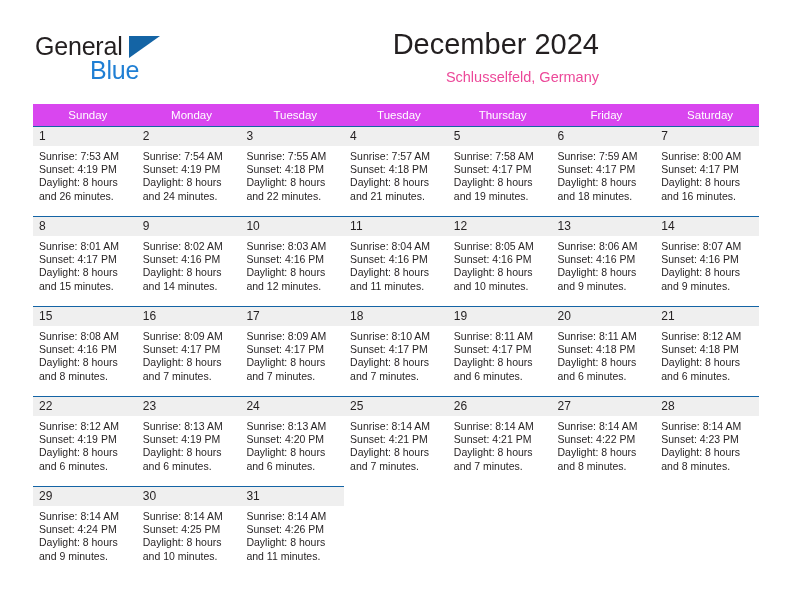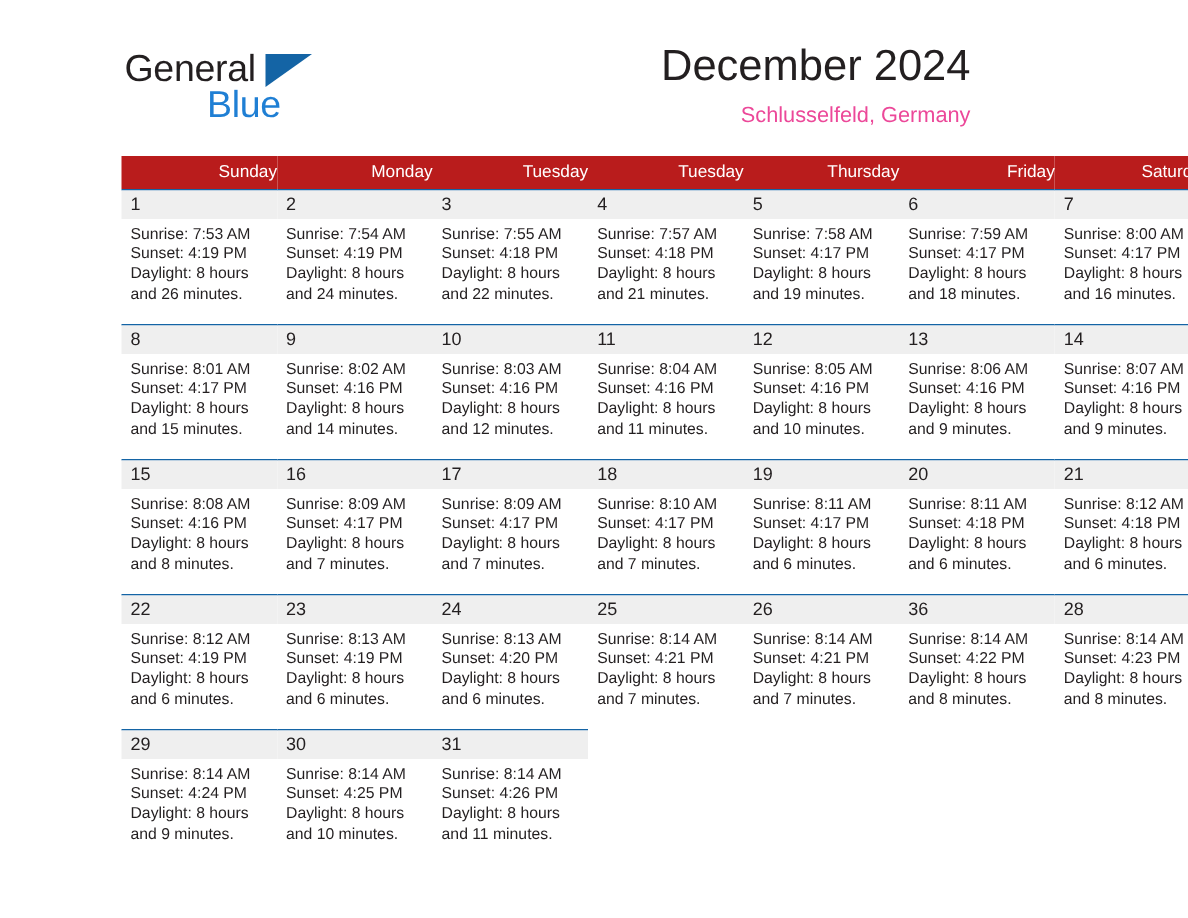--- a/index.html
+++ b/index.html
@@ -13,21 +13,20 @@
     height: 612px;
     font-family: "Liberation Sans", sans-serif;
     color: #231f20;
     overflow: hidden;
   }
   .page {
     position: relative;
     width: 648px;
     height: 612px;
     box-sizing: border-box;
-    margin-left: 48px;
   }
 
   
   .top-bar {
     position: absolute;
     left: 33px;
     top: 26px;
     right: 33px;
     height: 70px;
   }
@@ -90,25 +89,25 @@
   
   .calendar {
     position: absolute;
     left: 33px;
     top: 104px;
     width: 726px;
     border-collapse: collapse;
     table-layout: fixed;
   }
   .calendar th {
-    background: #b91c1c;
+    background: #d946ef;
     color: #ffffff;
     font-size: 11.5px;
     font-weight: normal;
-    text-align: right;
+    text-align: center;
     padding: 5px 0 5px 6px;
     height: 12px;
     border: none;
   }
   .calendar td {
     vertical-align: top;
     padding: 0;
     border: none;
     height: 90px;
     width: 103.71px;
@@ -463,21 +462,21 @@
               <div class="details">
                 <div>Sunrise: 8:14 AM</div>
                 <div>Sunset: 4:21 PM</div>
                 <div>Daylight: 8 hours</div>
                 <div>and 7 minutes.</div>
               </div>
             </div>
           </td>
           <td>
             <div class="daycell filled">
-              <div class="daynum-bar">36</div>
+              <div class="daynum-bar">27</div>
               <div class="details">
                 <div>Sunrise: 8:14 AM</div>
                 <div>Sunset: 4:22 PM</div>
                 <div>Daylight: 8 hours</div>
                 <div>and 8 minutes.</div>
               </div>
             </div>
           </td>
           <td>
             <div class="daycell filled">

